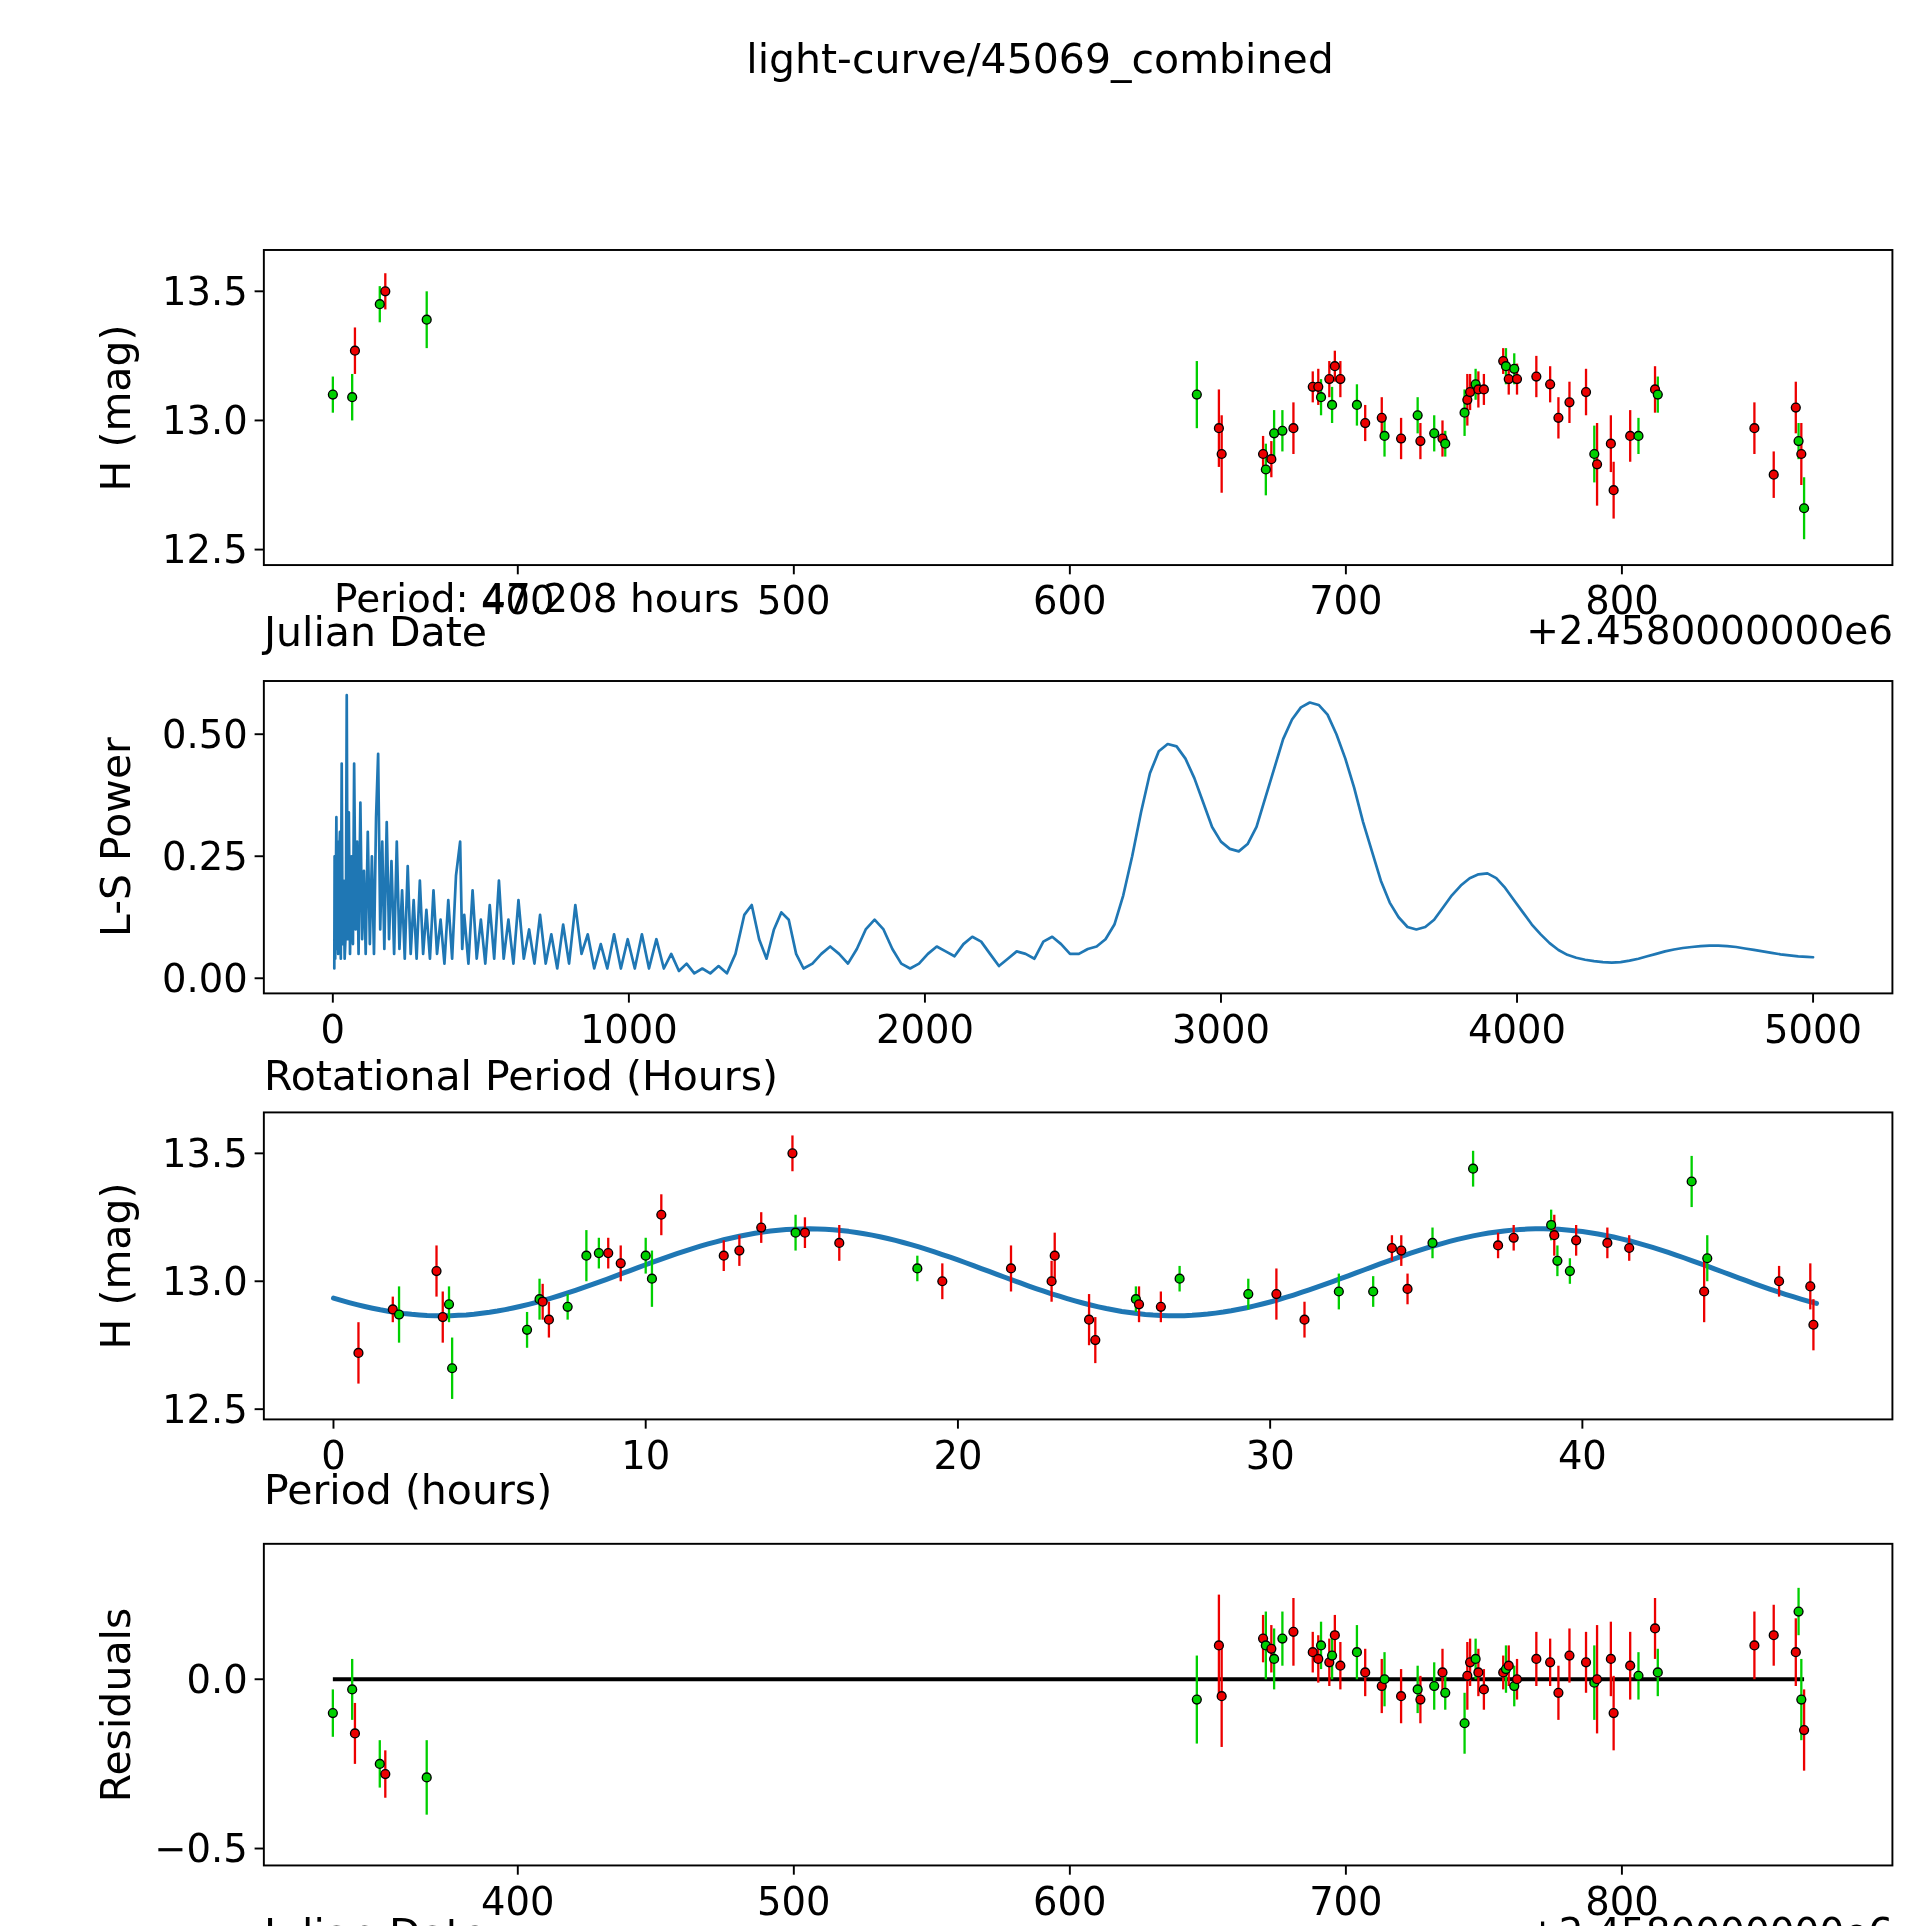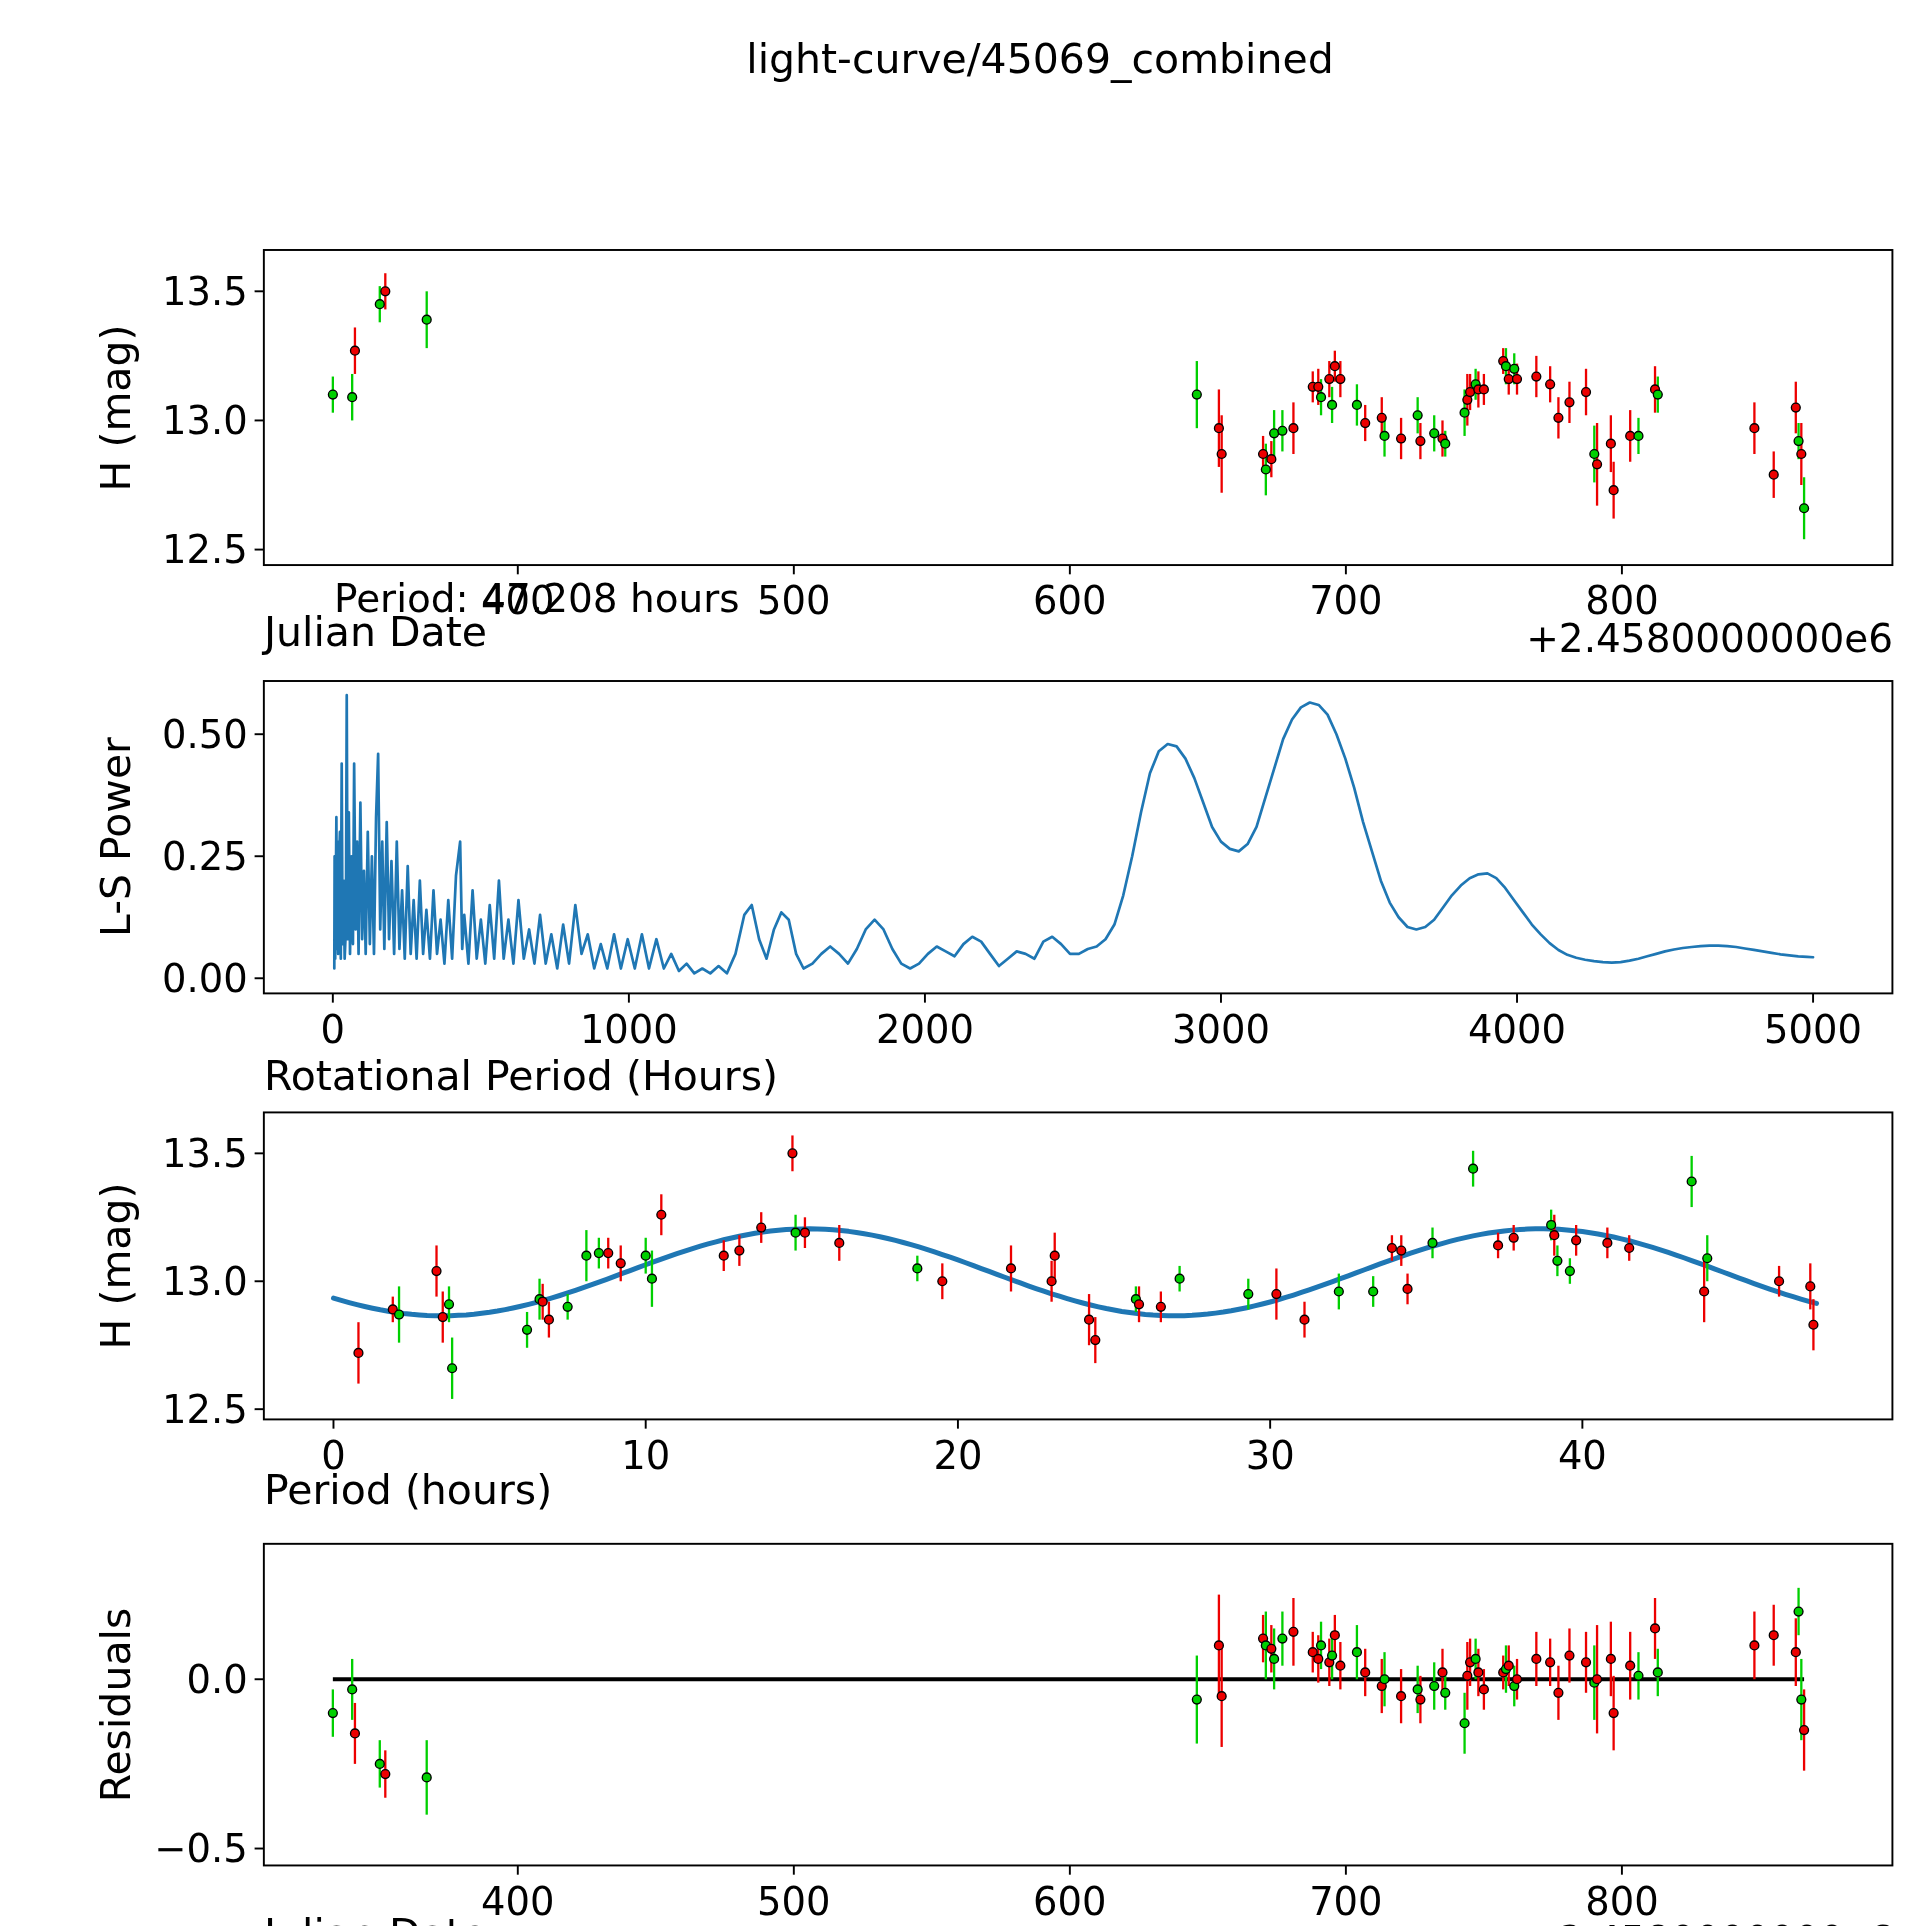--- a/index.html
+++ b/index.html
@@ -4,21 +4,21 @@
 <style>
   html,body{margin:0;padding:0;background:#ffffff;}
   body{width:2080px;height:2080px;position:relative;overflow:hidden;
        font-family:"DejaVu Sans","Liberation Sans",sans-serif;color:#000;}
   .figure{position:absolute;inset:0;}
   #plot{position:absolute;left:0;top:0;}
   .lbl{position:absolute;white-space:nowrap;}
   .title{top:35px;left:0;width:2080px;text-align:center;font-size:41px;}
   .period{left:334px;top:576px;font-size:39px;}
   .xlab{left:264px;width:1629px;text-align:left;font-size:41px;}
-  .offset{left:264px;width:1629px;text-align:right;font-size:39px;margin-top:8px;}
+  .offset{left:264px;width:1629px;text-align:right;font-size:39px;}
   .ylab{font-size:41px;transform:translate(-50%,-50%) rotate(-90deg);}
   #xlab1,#offset1{top:608px;}
   #xlab2{top:1052px;}
   #xlab3{top:1466px;}
   #xlab4,#offset4{top:1910px;}
   #ylab1{left:116px;top:408px;}
   #ylab2{left:116px;top:837px;}
   #ylab3{left:116px;top:1266px;}
   #ylab4{left:116px;top:1705px;}
   svg text{font-family:"DejaVu Sans","Liberation Sans",sans-serif;font-size:100px;fill:#000;}

